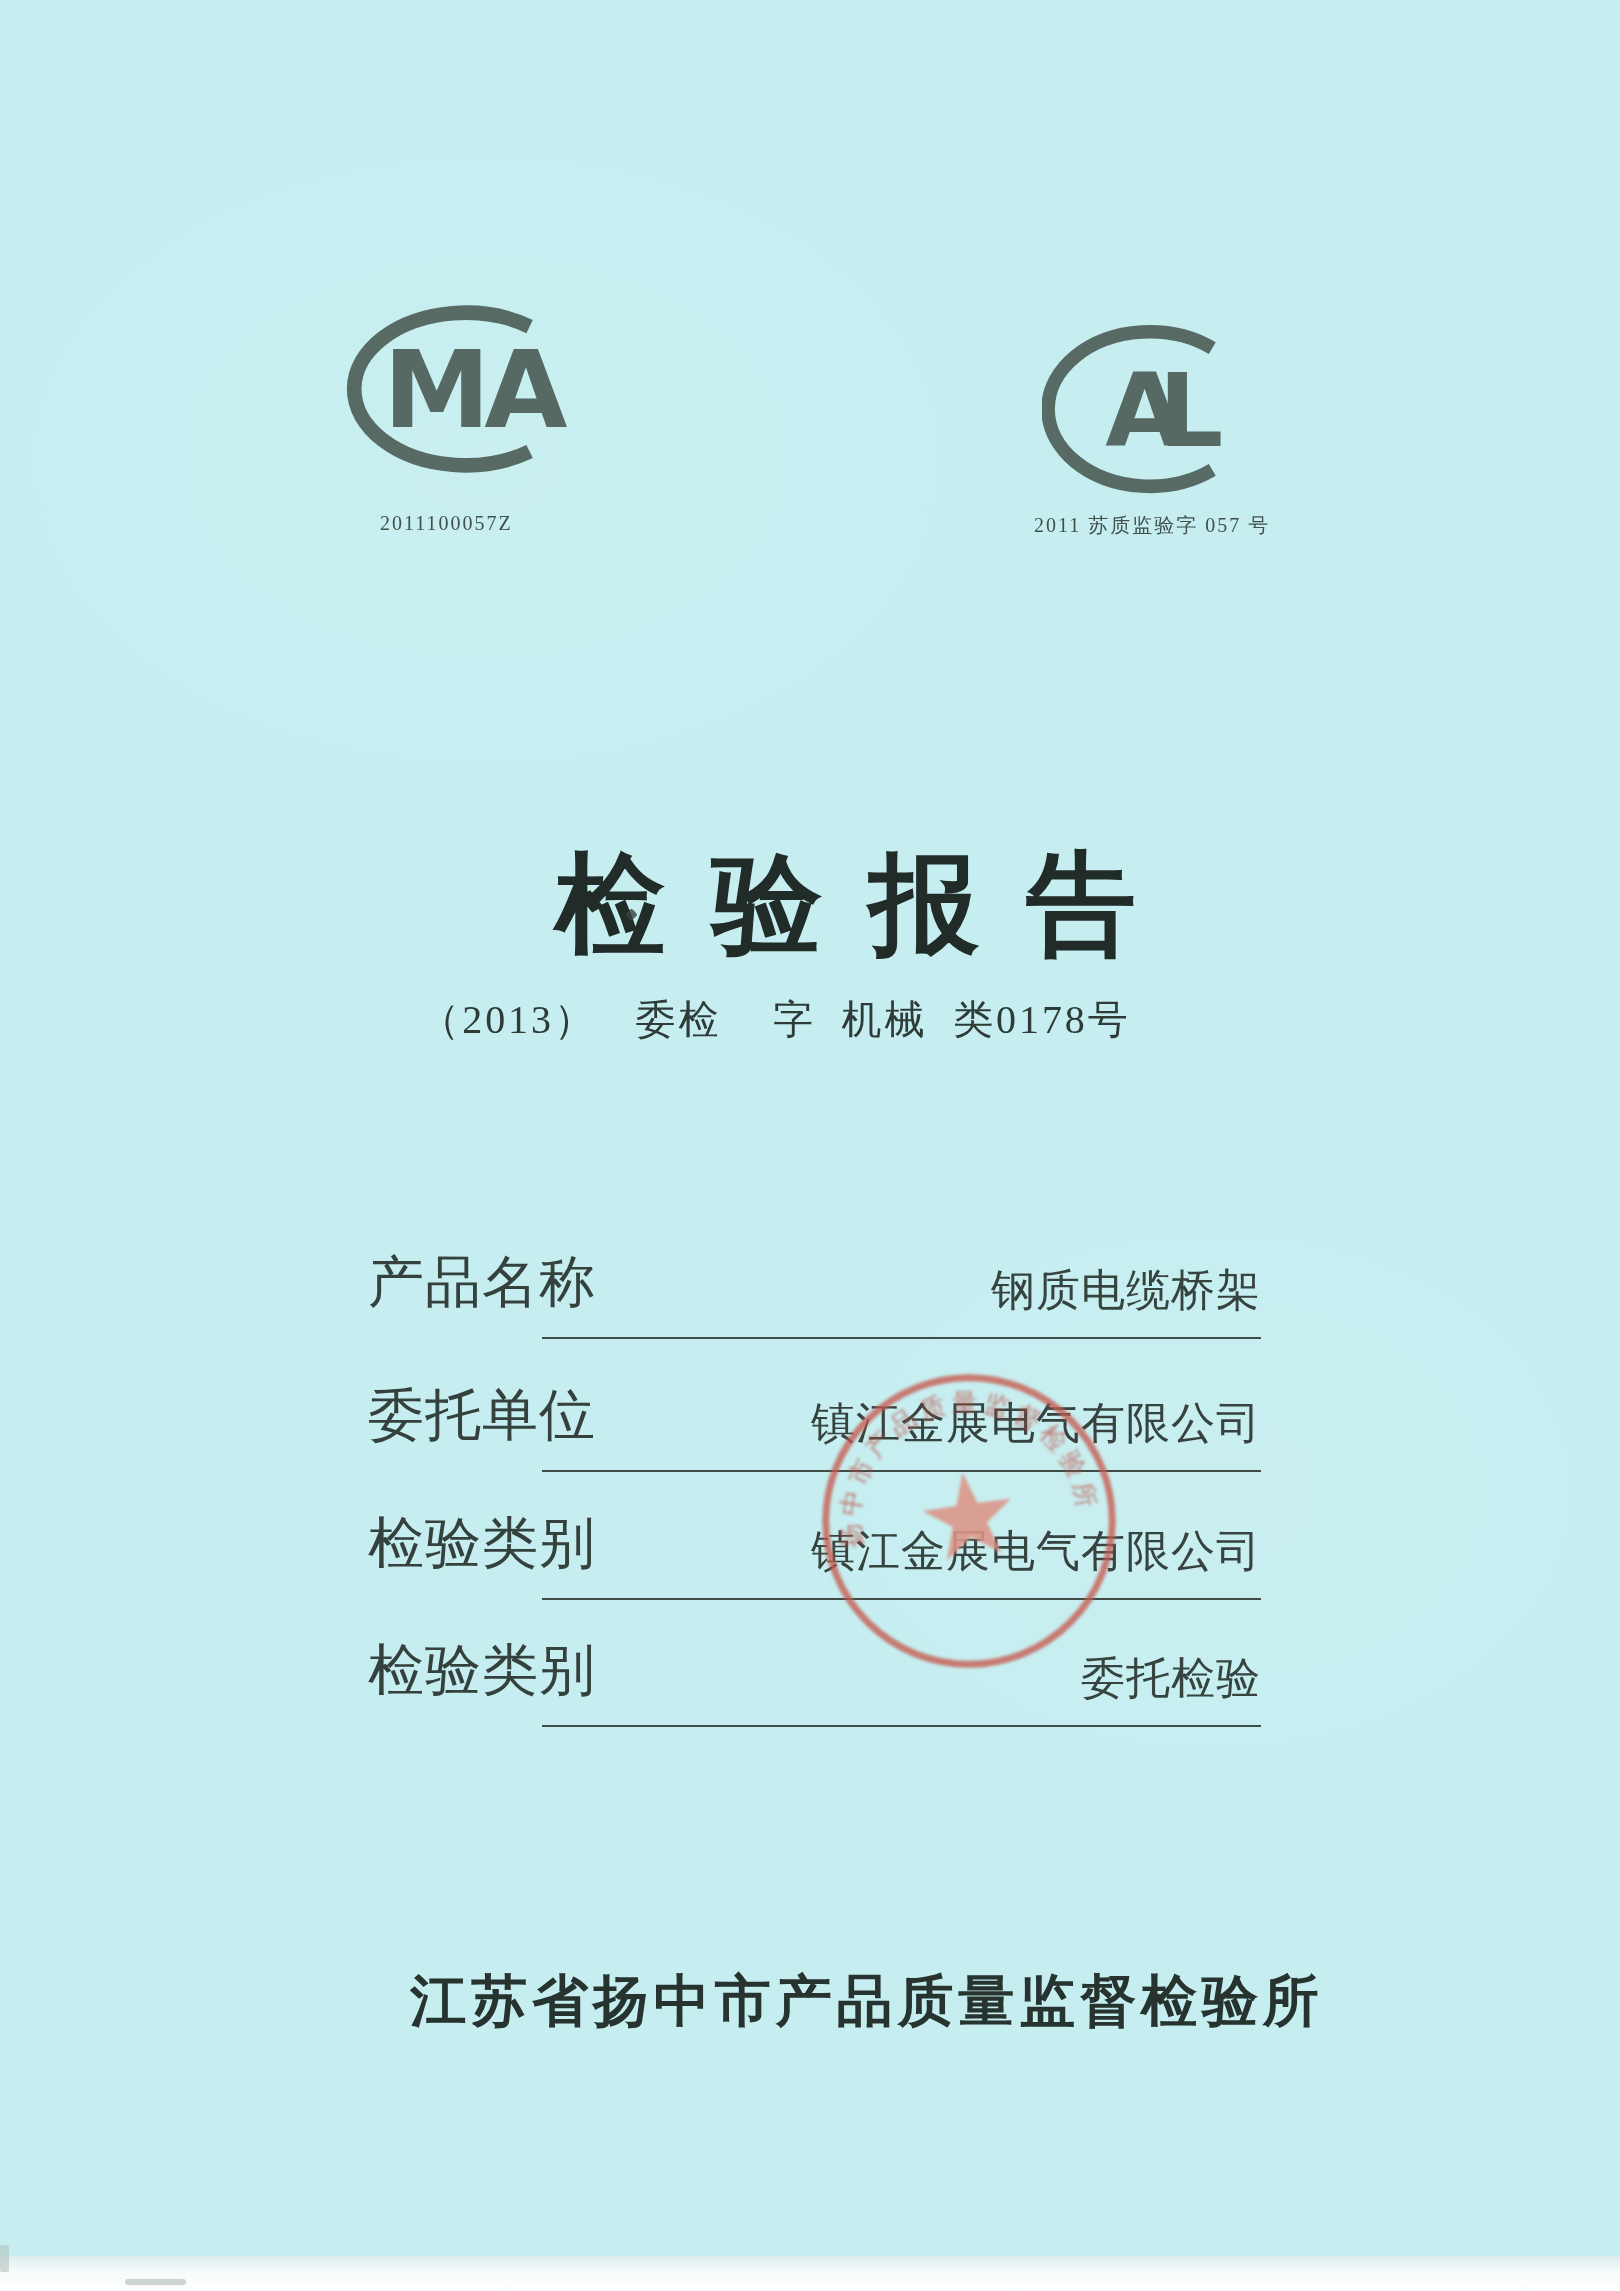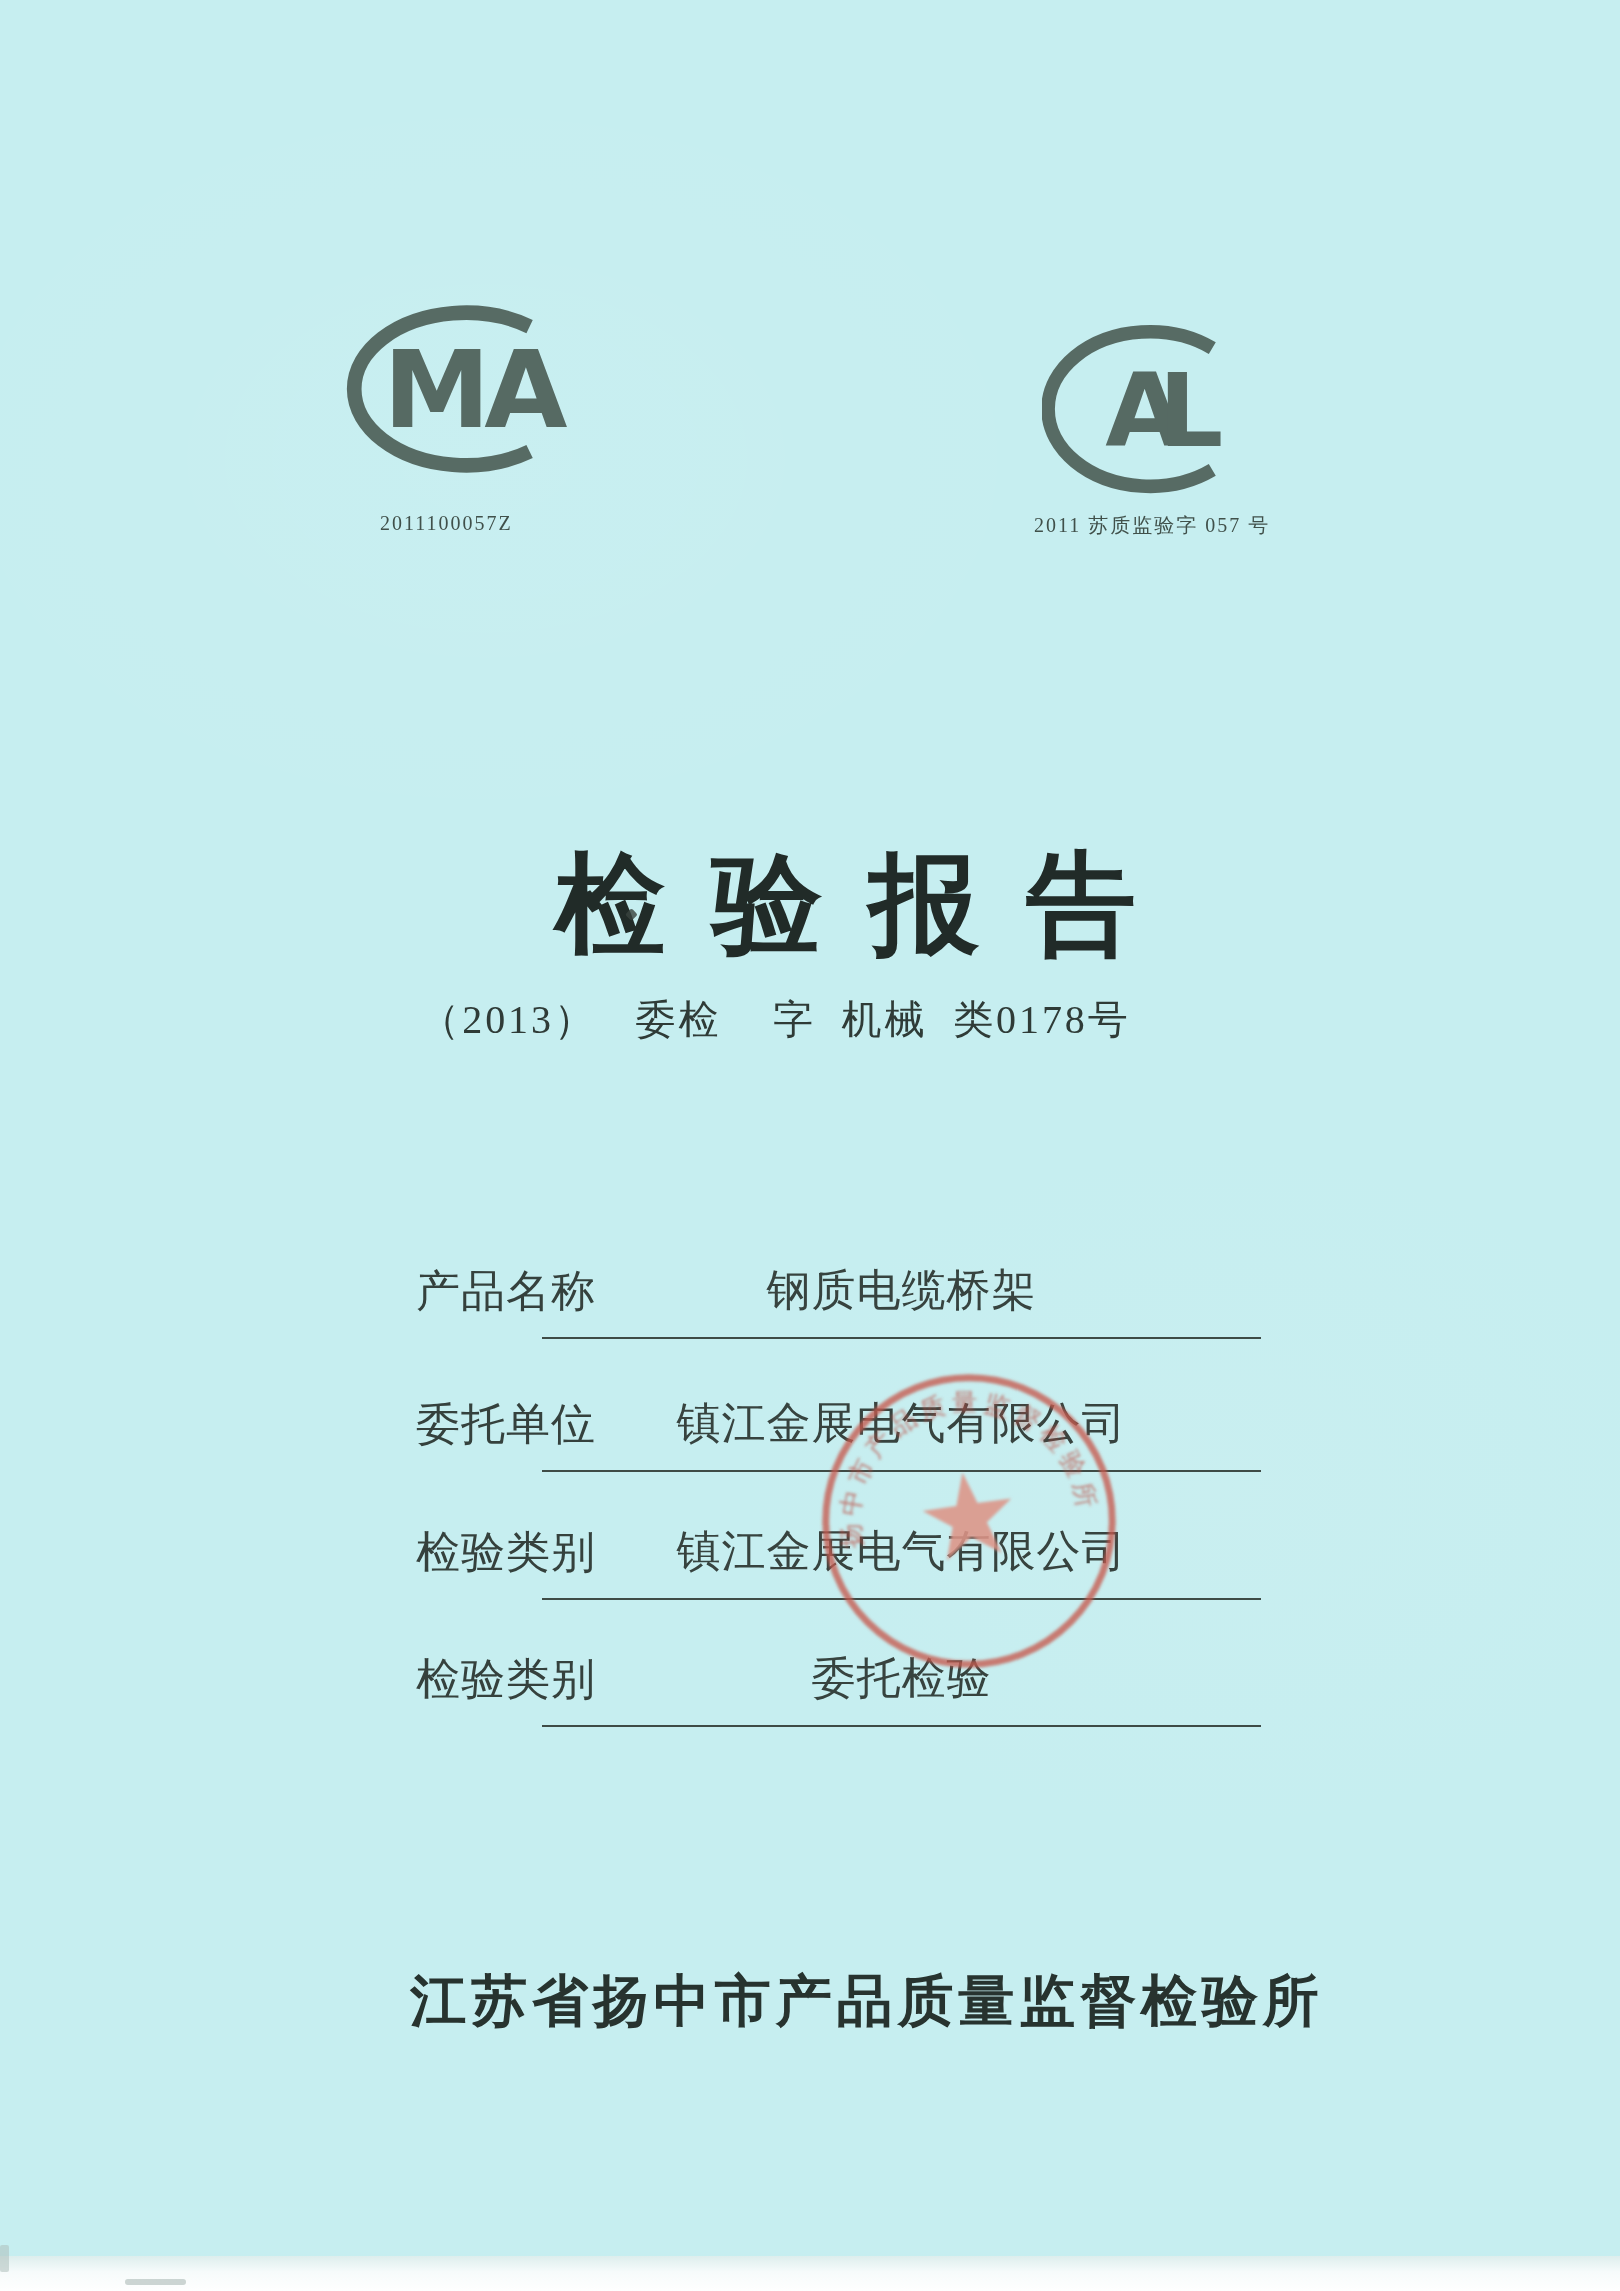--- a/index.html
+++ b/index.html
@@ -36,26 +36,26 @@
   }
   .report-no{
     position:absolute;left:0;top:992px;width:100%;
     text-align:center;transform:translateX(-35px);
     font-size:40px;color:#2f3b37;white-space:pre;letter-spacing:2.9px;
   }
   .field-row{position:absolute;left:0;width:1620px;height:65px;}
   .row-1{top:1274px;} .row-2{top:1407px;} .row-3{top:1535px;} .row-4{top:1662px;}
   .field-label{
     position:absolute;left:368px;bottom:17.6px;
-    font-size:44px;color:#35413d;letter-spacing:1px;white-space:nowrap;margin-left:48px;
+    font-size:56px;color:#35413d;letter-spacing:1px;white-space:nowrap;
   }
   .field-line{
     position:absolute;left:542px;bottom:0;width:719px;height:65px;
     border-bottom:2px solid #3e4b46;
-    display:flex;justify-content:center;align-items:flex-end;
+    display:flex;justify-content:flex-end;align-items:flex-end;
   }
   .field-value{
     padding-bottom:16.7px;font-size:44px;color:#37433f;
     letter-spacing:1px;white-space:nowrap;
   }
   .seal{position:absolute;left:812px;top:1364px;z-index:3;}
   .footer-org{
     position:absolute;left:0;top:1964px;width:100%;
     text-align:center;transform:translateX(57px);
     font-size:56px;font-weight:bold;color:#27332f;

